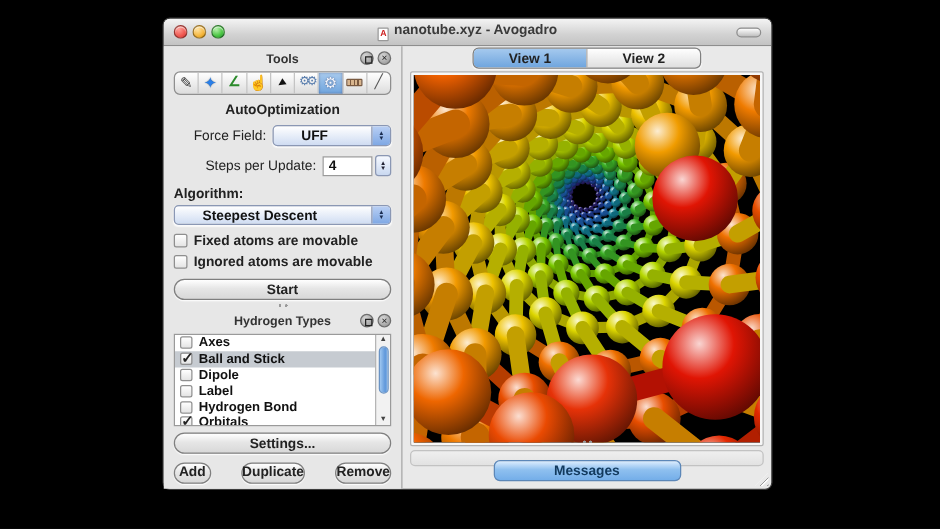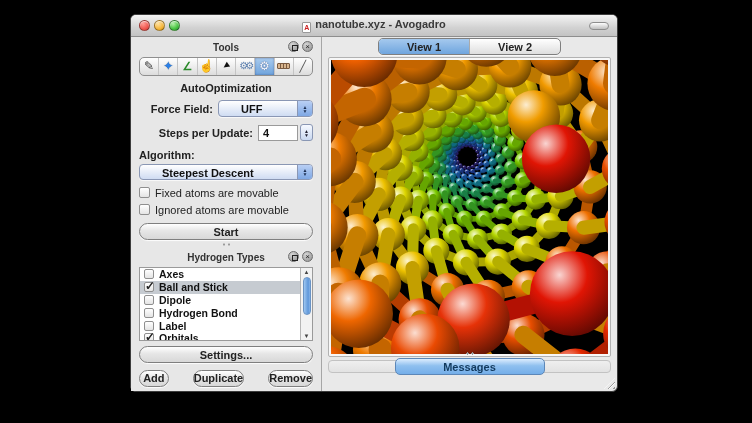--- a/index.html
+++ b/index.html
@@ -53,21 +53,21 @@
   .ticon.cursor { display:inline-block; color:#111; font-size:10px; transform:rotate(-125deg); }
   .ticon.gears { color:#5b7fae; font-size:10px; letter-spacing:-3px; }
   .ticon.gear { color:#f4f8ff; font-size:12px; text-shadow:0 0 1px #236; }
   .ticon.ruler { display:inline-block; width:13px; height:6px; border:1px solid #7a5a40;
         background:repeating-linear-gradient(90deg,#d8b58e 0 2px,#7a5a40 2px 3px); border-radius:1px; }
   .ticon.align { color:#555; font-size:11px; }
 
   .section-title { text-align:center; font-size:11px; font-weight:bold; color:#222; margin:3px 0 6px; }
 
   .form-row { display:flex; align-items:center; justify-content:flex-end; gap:5px; height:18px; margin-bottom:6px; }
-  .form-row label { font-size:11px; font-weight:bold; color:#222; }
+  .form-row label { font-size:11px; font-weight:normal; color:#222; }
   .popup { height:17px; display:flex; align-items:stretch; border:1px solid #8a97b4; border-radius:4px;
            background:linear-gradient(#ffffff,#cfdcf2); overflow:hidden; box-shadow:0 1px 1px rgba(255,255,255,.8); }
   .popup .pval { flex:1; font-size:11px; font-weight:bold; color:#111; padding:2px 4px 0 22px; white-space:nowrap; }
   .popup .pcap { width:15px; background:linear-gradient(#b9cff4,#7fa8e4); border-left:1px solid #8a97b4;
                  display:flex; flex-direction:column; align-items:center; justify-content:center;
                  font-size:5px; color:#1a2c50; line-height:4px; }
   .popup.small { width:95px; }
   .popup.wide { width:100%; margin-bottom:5px; }
 
   .spin { display:flex; align-items:center; gap:2px; }
@@ -76,21 +76,21 @@
   .stepper { width:13px; height:17px; border:1px solid #8a97b4; border-radius:3px;
              background:linear-gradient(#f6f9ff,#c9d8f0); display:flex; flex-direction:column;
              align-items:center; justify-content:center; font-size:5px; line-height:4px; color:#223; }
 
   .label-row { font-size:11px; font-weight:bold; color:#222; margin:1px 0 3px; }
 
   .check-row { display:flex; align-items:center; gap:5px; height:15px; margin-bottom:2px; }
   .checkbox { width:11px; height:11px; border:1px solid #8f8f8f; border-radius:2px;
               background:linear-gradient(#ffffff,#e4e4e4); position:relative; flex:0 0 11px; }
   .checkbox .mark { position:absolute; left:0px; top:-4px; font-size:12px; font-weight:bold; color:#222; }
-  .check-row span.cl { font-size:11px; font-weight:normal; color:#222;text-align:center; }
+  .check-row span.cl { font-size:11px; font-weight:bold; color:#222;text-align:center; }
 
   .aqua-btn { display:block; width:100%; height:17px; border:1px solid #7f7f7f; border-radius:9px;
               background:linear-gradient(#ffffff,#e6e6e6 45%,#d8d8d8);
               font-size:11px; font-weight:bold; color:#222; font-family:inherit;
               box-shadow:0 1px 1px rgba(255,255,255,.9); }
   .start-btn { margin-top:4px; }
 
   .h-split { height:9px; display:flex; align-items:center; justify-content:center; }
   .grip { width:9px; height:3px; background:radial-gradient(circle at 2px 1.5px,#9a9a9a 1px,transparent 1.2px),
           radial-gradient(circle at 7px 1.5px,#9a9a9a 1px,transparent 1.2px); }
@@ -122,21 +122,21 @@
   .tab:not(.active) { border-left:1px solid #aaa; }
 
   .gl-frame { flex:1; min-height:0; margin-top:2px; border:1px solid #b2b2b2; border-radius:2px;
               background:#f7f7f7; padding:2px; }
   .gl { width:100%; height:100%; background:#000; position:relative; overflow:hidden; }
   .gl svg { display:block; width:100%; height:100%; }
 
   .msgrow { height:20px; flex:0 0 20px; position:relative; margin-bottom:14px; }
   .msgstrip { position:absolute; left:0; right:0; top:3px; height:13px; border:1px solid #c2c2c2;
               border-radius:4px; background:linear-gradient(#efefef,#e2e2e2); }
-  .messages-btn { position:absolute; left:50%; top:1px; transform:translateX(-50%); width:150px; height:17px;
+  .messages-btn { position:absolute; left:50%; top:11px; transform:translateX(-50%); width:150px; height:17px;
               border:1px solid #5c87b8; border-radius:5px; font-family:inherit;
               background:linear-gradient(#dcedfe,#8fc0ef 45%,#74aee9);
               font-size:11px; font-weight:bold; color:#123a5e; }
   .msg-grip { position:absolute; left:50%; top:-5px; transform:translateX(-50%); }
 
   .resize-grip { position:absolute; right:2px; bottom:2px; width:11px; height:11px;
        background:repeating-linear-gradient(135deg, transparent 0 2px, #9a9a9a 2px 3px, #fdfdfd 3px 4px); 
        clip-path:polygon(100% 0, 100% 100%, 0 100%); }
 </style>
 </head>
@@ -276,27 +276,27 @@
             <div class="listrow">
               <span class="checkbox">
                   <span class="mark"></span>
                 </span>
               <span class="ll">Dipole</span>
             </div>
             <div class="listrow">
               <span class="checkbox">
                   <span class="mark"></span>
                 </span>
-              <span class="ll">Hydrogen Bond</span>
+              <span class="ll">Label</span>
             </div>
             <div class="listrow">
               <span class="checkbox">
                   <span class="mark"></span>
                 </span>
-              <span class="ll">Label</span>
+              <span class="ll">Hydrogen Bond</span>
             </div>
             <div class="listrow">
               <span class="checkbox">
                   <span class="mark">✓</span>
                 </span>
               <span class="ll">Orbitals</span>
             </div>
             <div class="listrow">
               <span class="checkbox">
                   <span class="mark"></span>

